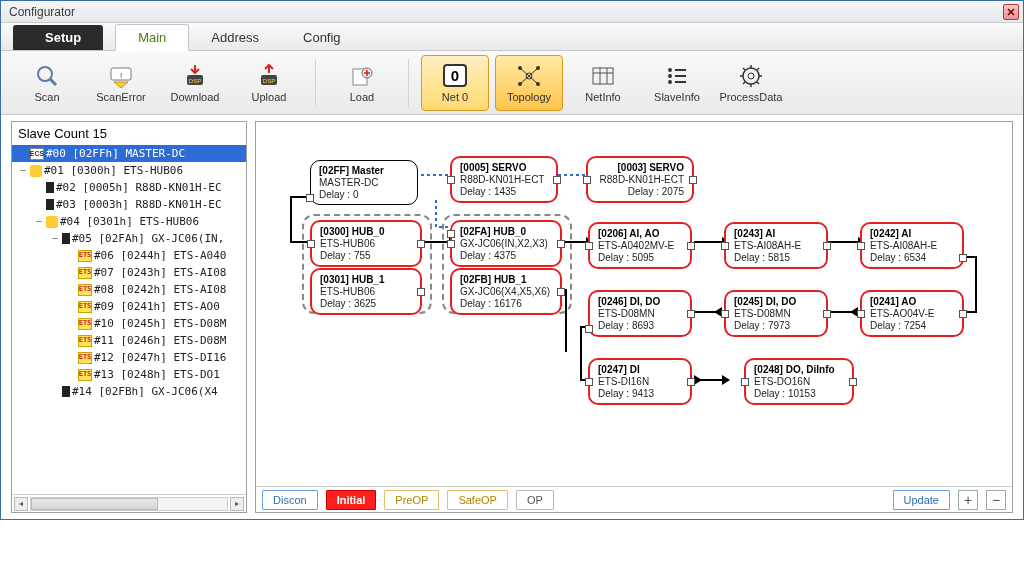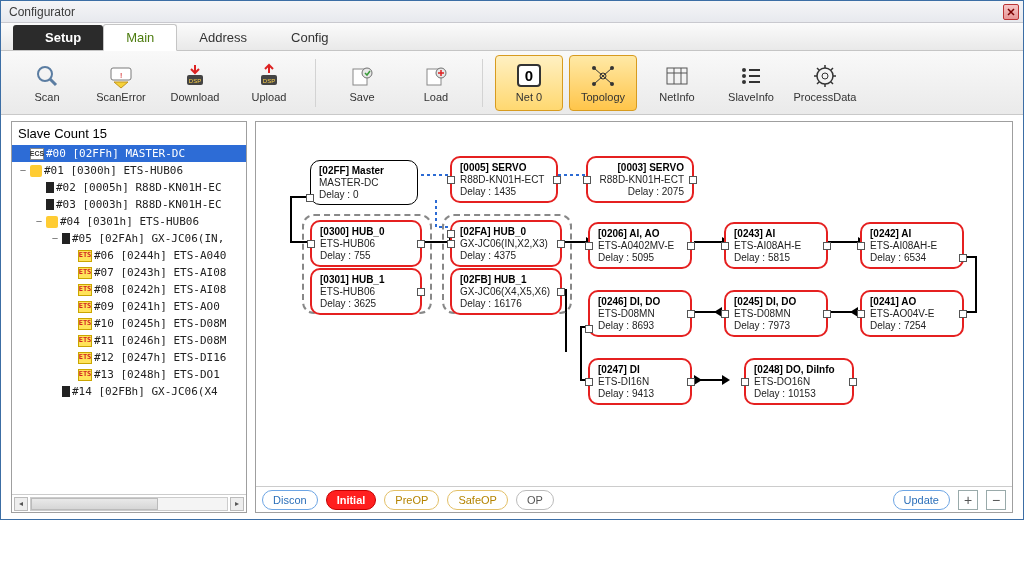--- a/index.html
+++ b/index.html
@@ -4,21 +4,21 @@
 <style>
   * { box-sizing: border-box; margin: 0; padding: 0; }
   body { font-family: "Segoe UI", Tahoma, Arial, sans-serif; font-size: 11px; background: #fff; overflow: hidden; }
   .window { width: 1024px; height: 520px; border: 1px solid #3c6ea5; background: #fff; display: flex; flex-direction: column; box-shadow: 0 0 6px rgba(0,0,0,.2); }
   .titlebar { height: 22px; background: linear-gradient(#f5f5f7,#e7e9ee); display:flex; align-items:center; justify-content:space-between; padding: 0 4px 0 8px; color:#3b3b3b; border-bottom:1px solid #c9c9cf; }
   .titlebar-title { font-size: 12px; }
   .close-icon { width:16px; height:16px; border:1px solid #b33; background:linear-gradient(#f6c6c6,#e79696); color:#7b0000; display:flex; align-items:center; justify-content:center; border-radius:2px; cursor:pointer; }
   .close-icon svg { width:8px; height:8px; }
   .tabbar { height:28px; display:flex; align-items:flex-end; background: linear-gradient(#fbfbfb,#e9e9e9); padding-left:12px; border-bottom:1px solid #c5c5c5; }
   .tab { padding:5px 22px; font-size:13px; cursor:pointer; color:#333; }
-  .tab.first { background:#2b2b2b; color:#fff; font-weight:600; border-top-left-radius:3px; border-top-right-radius:3px; margin-right:0;padding-left:32px; }
+  .tab.first { background:#2b2b2b; color:#fff; font-weight:600; border-top-left-radius:3px; border-top-right-radius:3px; margin-right:12px;padding-left:32px; }
   .tab.active { background:#fff; border:1px solid #c5c5c5; border-bottom:1px solid #fff; color:#4d7c0f; font-weight:400; border-top-left-radius:3px; border-top-right-radius:3px; position:relative; top:1px;text-align:right; }
   .toolbar { height:64px; display:flex; align-items:center; padding:4px 12px; gap:6px; background:linear-gradient(#f9f9f9,#eaeaea); border-bottom:1px solid #c9c9c9; }
   .tool { width:68px; height:56px; display:flex; flex-direction:column; align-items:center; justify-content:center; gap:2px; border-radius:4px; cursor:pointer; }
   .tool.highlight { background:linear-gradient(#ffe9a6,#ffc54a); border:1px solid #d79b1f; }
   .tool.net0 { background:linear-gradient(#fff0c2,#ffd870); border:1px solid #d79b1f; }
   .tool .ticon { width:28px; height:26px; display:flex; align-items:center; justify-content:center; }
   .tool .tlabel { font-size:11px; color:#333; }
   .sep { width:1px; height:48px; background:#d3d3d3; margin:0 6px; }
   .content { flex:1; display:flex; min-height:0; }
   .tree { width:236px; border:1px solid #9f9f9f; margin:6px 4px 6px 10px; background:#fff; display:flex; flex-direction:column; }
@@ -39,21 +39,21 @@
   .sb-thumb { position:absolute; left:0; top:0; bottom:0; width:65%; background:linear-gradient(#e9e9e9,#d6d6d6); border:1px solid #bbb; }
   .canvas-wrap { flex:1; display:flex; flex-direction:column; margin:6px 10px 6px 4px; border:1px solid #9f9f9f; background:#fff; }
   .canvas { flex:1; position:relative; overflow:hidden; }
   .node { position:absolute; border:1px solid #000; border-radius:10px; padding:4px 8px 3px 8px; background:#fff; font-size:10px; line-height:12px; }
   .node.red { border:2px solid #e52020; }
   .node-title { font-weight:700; white-space:nowrap; }
   .node-sub { color:#222; white-space:nowrap; }
   .hubgrp { position:absolute; border:2px dashed #888; border-radius:12px; }
   .port { position:absolute; width:8px; height:8px; background:#fff; border:1px solid #555; }
   .status { height:26px; border-top:1px solid #ccc; display:flex; align-items:center; padding:3px 6px; gap:8px; }
-  .sbtn { height:20px; padding:0 10px; font-size:11px; border:1px solid #bbb; background:#fff; color:#555; display:flex; align-items:center; border-radius:10px; cursor:pointer; }
+  .sbtn { height:20px; padding:0 10px; font-size:11px; border:1px solid #bbb; background:#fff; color:#555; display:flex; align-items:center; border-radius:1px; cursor:pointer; }
   .sbtn.discon { color:#2b6fb9; border-color:#6da5e4; }
   .sbtn.initial { background:#ff1f1f; color:#fff; border-color:#c40000; font-weight:600; }
   .sbtn.preop  { color:#b48300; border-color:#e3c067; }
   .sbtn.safeop { color:#b48300; border-color:#e3c067; }
   .sbtn.update { color:#2b6fb9; border-color:#6da5e4; margin-left:auto; }
   .sq { width:20px; height:20px; border:1px solid #9aa; background:#fff; color:#555; display:flex; align-items:center; justify-content:center; font-size:14px; cursor:pointer; }
   svg.conn { position:absolute; pointer-events:none; }
 </style>
 </head>
 <body>
@@ -110,30 +110,20 @@
       <span class="ticon">
         <svg width="26" height="26" viewBox="0 0 26 26">
             <rect x="5" y="12" width="16" height="10" rx="2" fill="#444"></rect>
             <text x="13" y="20" fill="#ffd24a" font-size="6" text-anchor="middle">DSP</text>
             <path d="M13 10 L13 2 M9 6 L13 2 L17 6" stroke="#d22" stroke-width="2" fill="none"></path>
           </svg>
       </span>
       <span class="tlabel">Upload</span>
     </div>
     <div class="sep"></div>
-    <div class="tool">
-      <span class="ticon">
-        <svg width="26" height="26" viewBox="0 0 26 26">
-            <rect x="4" y="6" width="14" height="16" fill="#fff" stroke="#888"></rect>
-            <circle cx="18" cy="10" r="5" fill="#e8e8e8" stroke="#707070"></circle>
-            <path d="M16 10 L18 12 L21 8" stroke="#3a9a3a" stroke-width="1.5" fill="none"></path>
-          </svg>
-      </span>
-      <span class="tlabel">Save</span>
-    </div>
     <div class="tool">
       <span class="ticon">
         <svg width="26" height="26" viewBox="0 0 26 26">
             <rect x="4" y="6" width="14" height="16" fill="#fff" stroke="#888"></rect>
             <circle cx="18" cy="10" r="5" fill="#e8e8e8" stroke="#707070"></circle>
             <path d="M18 7 L18 13 M15 10 L21 10" stroke="#d22" stroke-width="1.5"></path>
           </svg>
       </span>
       <span class="tlabel">Load</span>
     </div>

